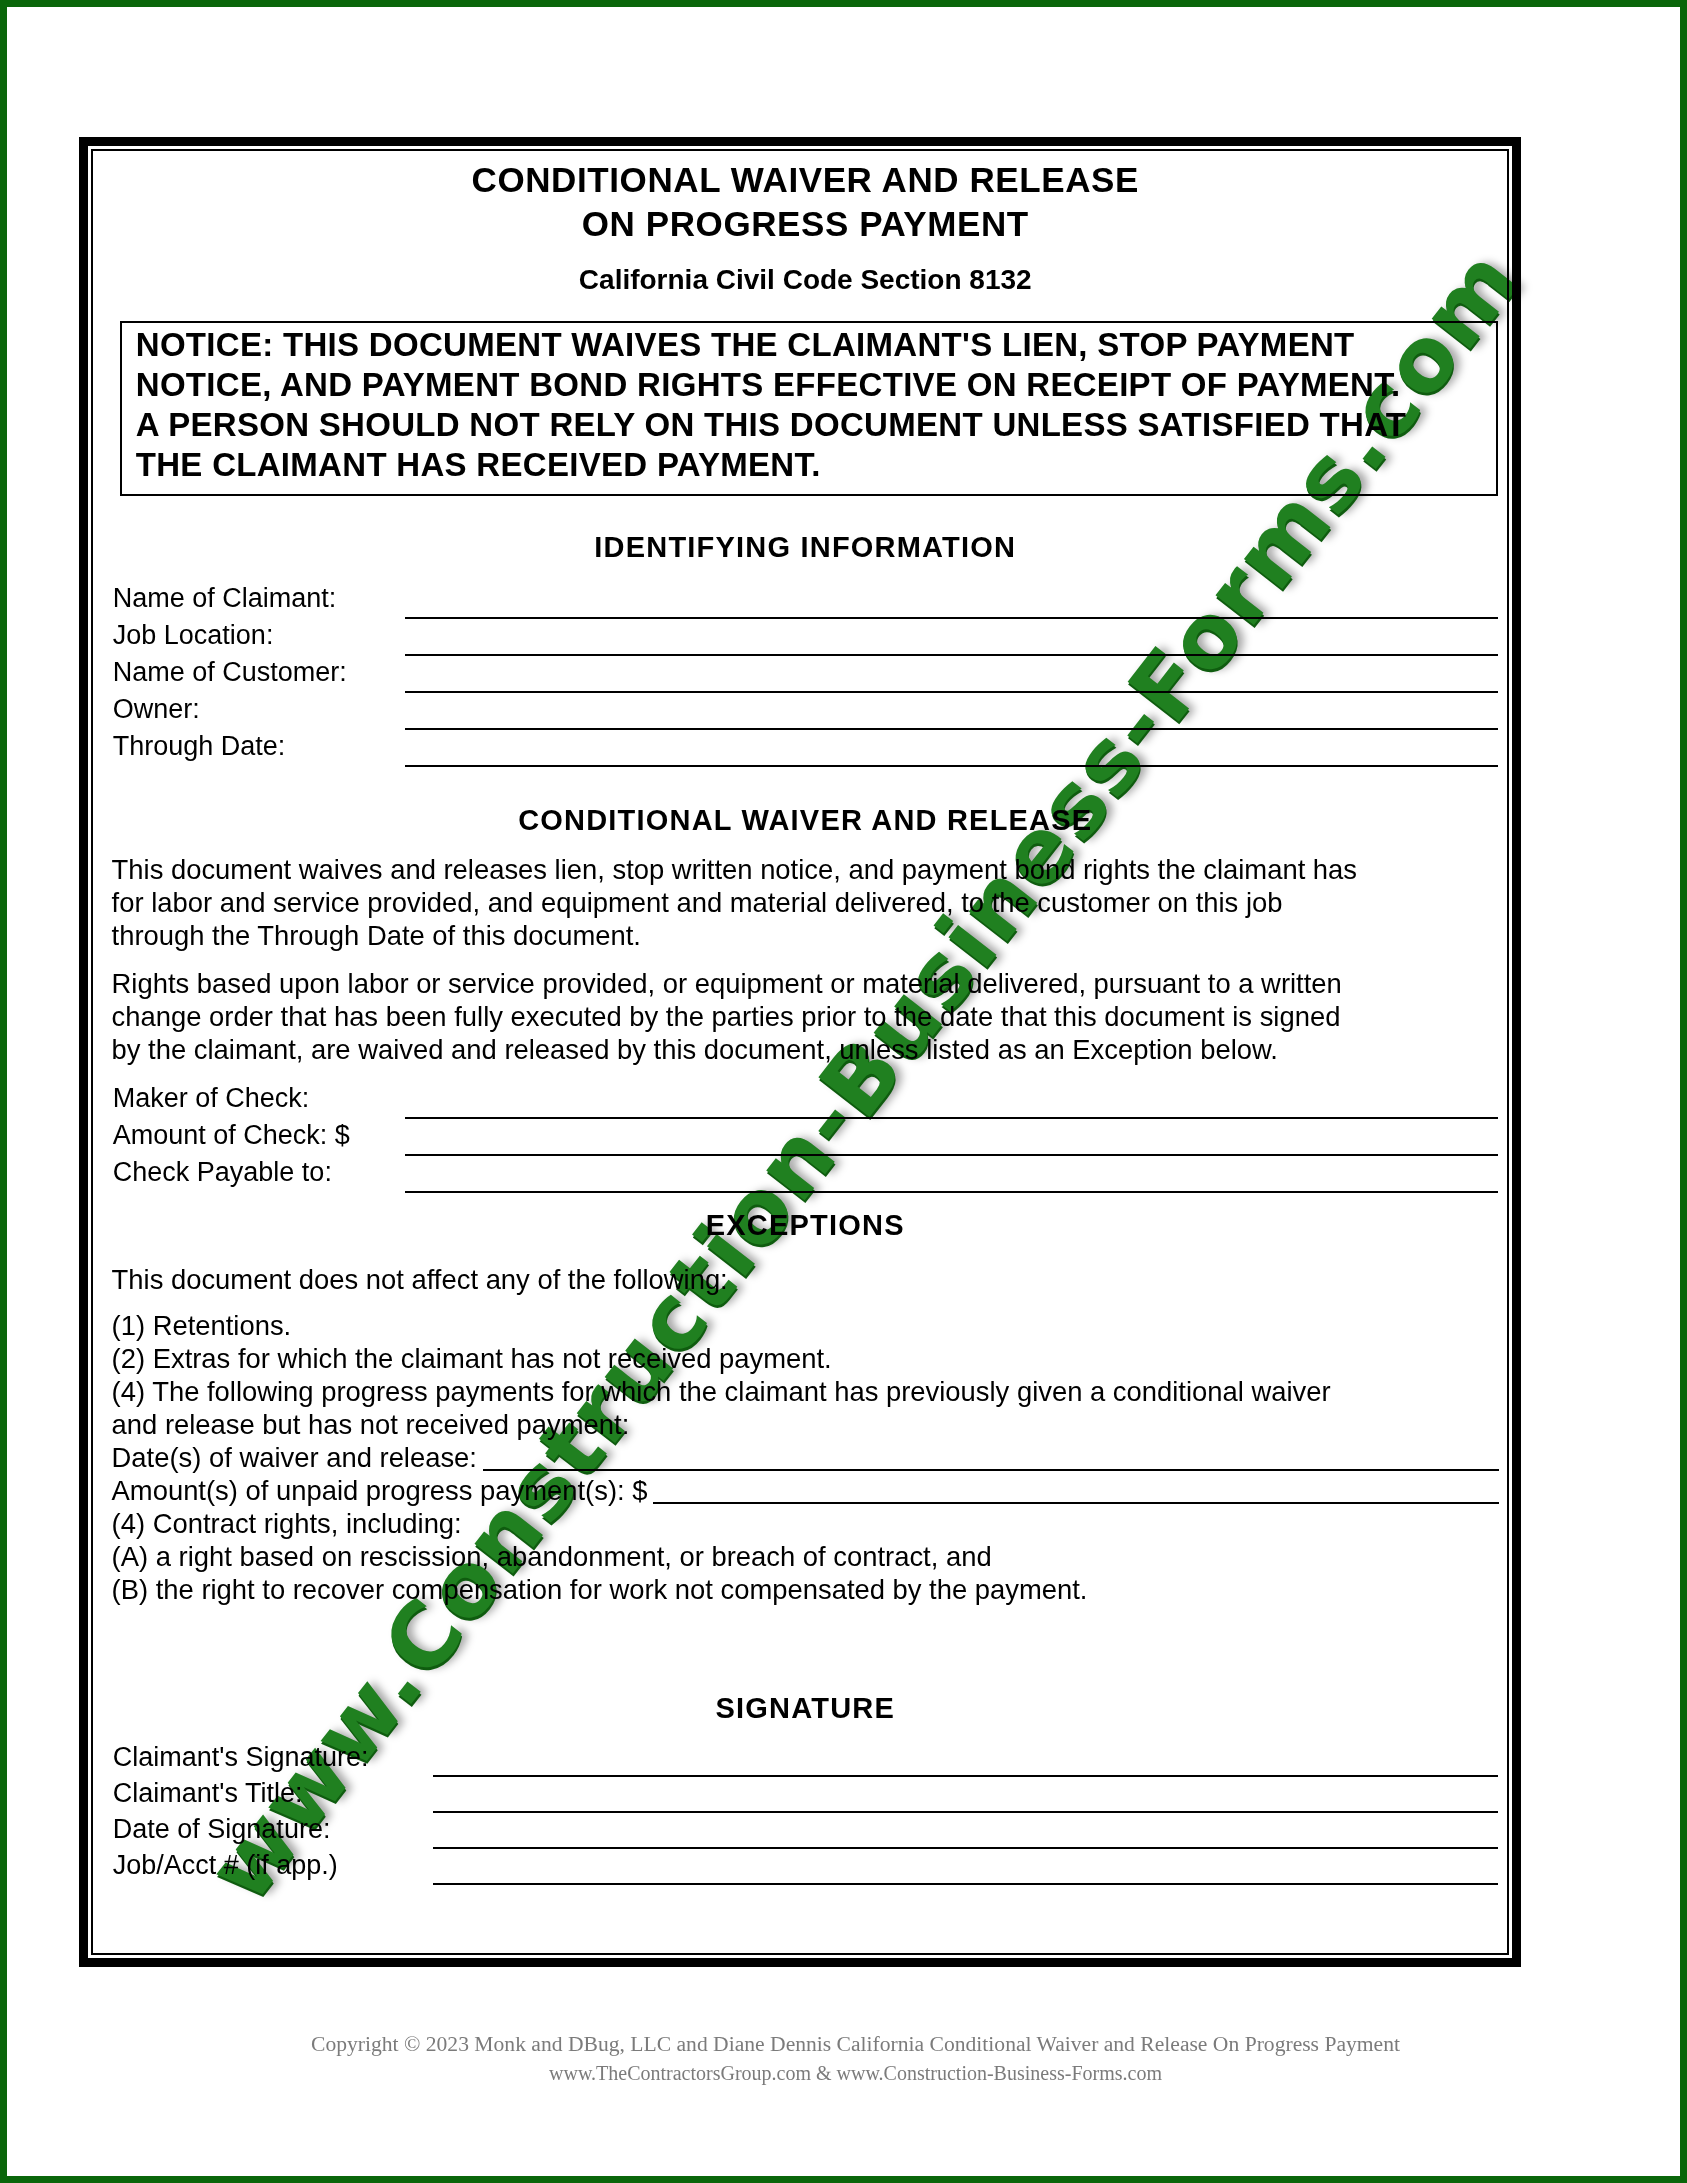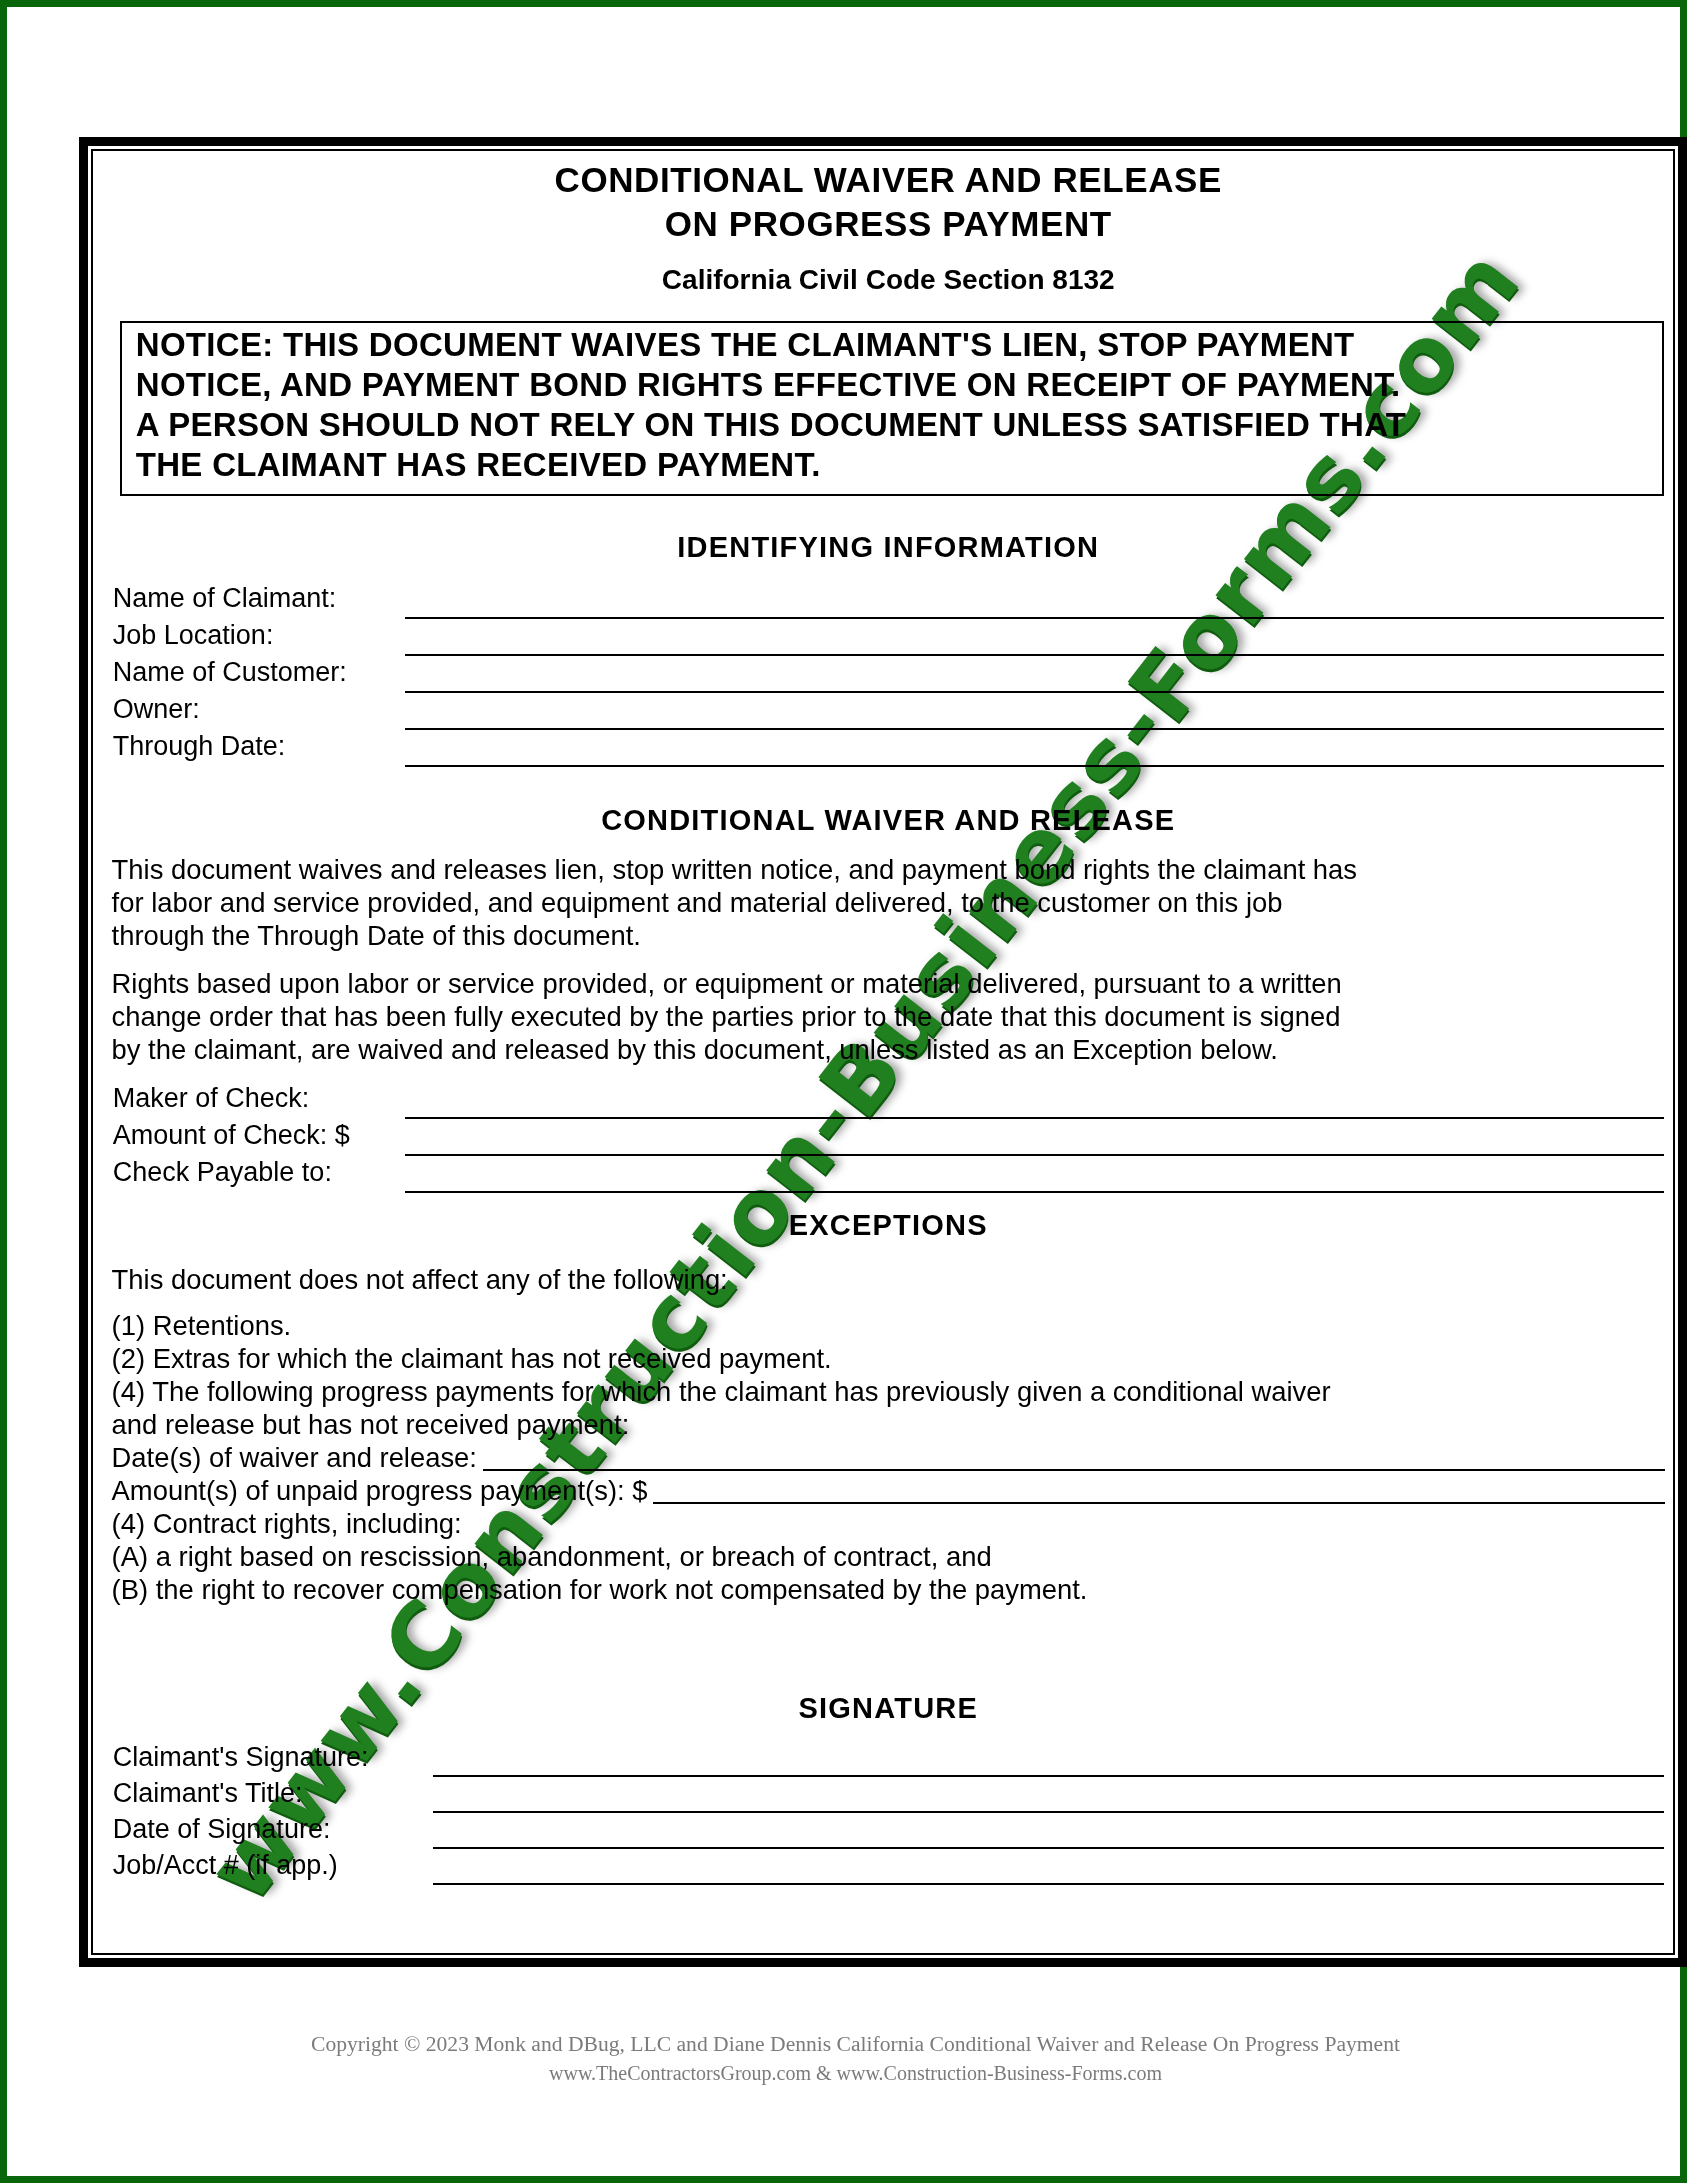--- a/index.html
+++ b/index.html
@@ -40,21 +40,21 @@
     color: #208020;
     text-shadow: -1.8px 2.3px 0 #0f5c0f, 4.1px 5.3px 8.2px rgba(0,0,0,0.35);
     z-index: 2;
   }
 
   
   .form-box {
     position: absolute;
     left: 79px;
     top: 137px;
-    width: 1608px;
+    width: 1442px;
     height: 1830px;
     box-sizing: border-box;
     border: 9.3px solid #000;
     padding: 2.9px;
     z-index: 3;
   }
   .form-inner {
     box-sizing: border-box;
     width: 100%;
     height: 100%;

